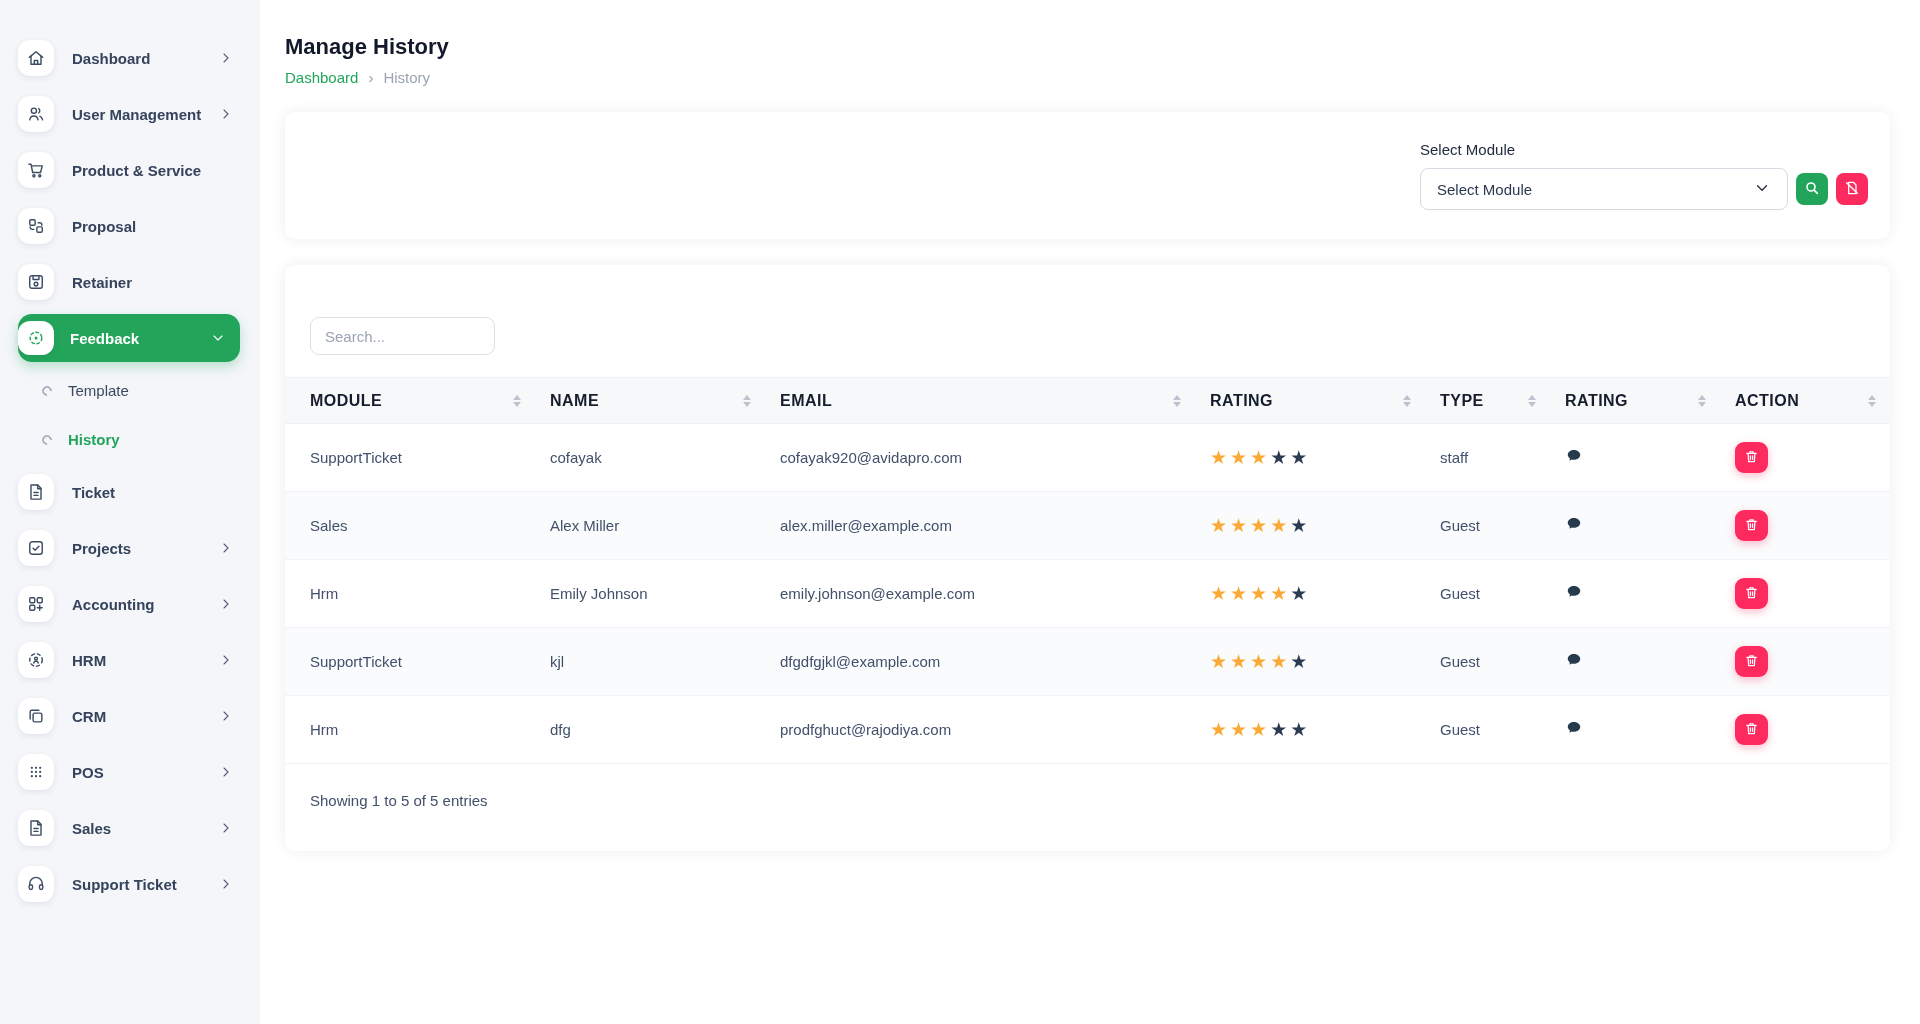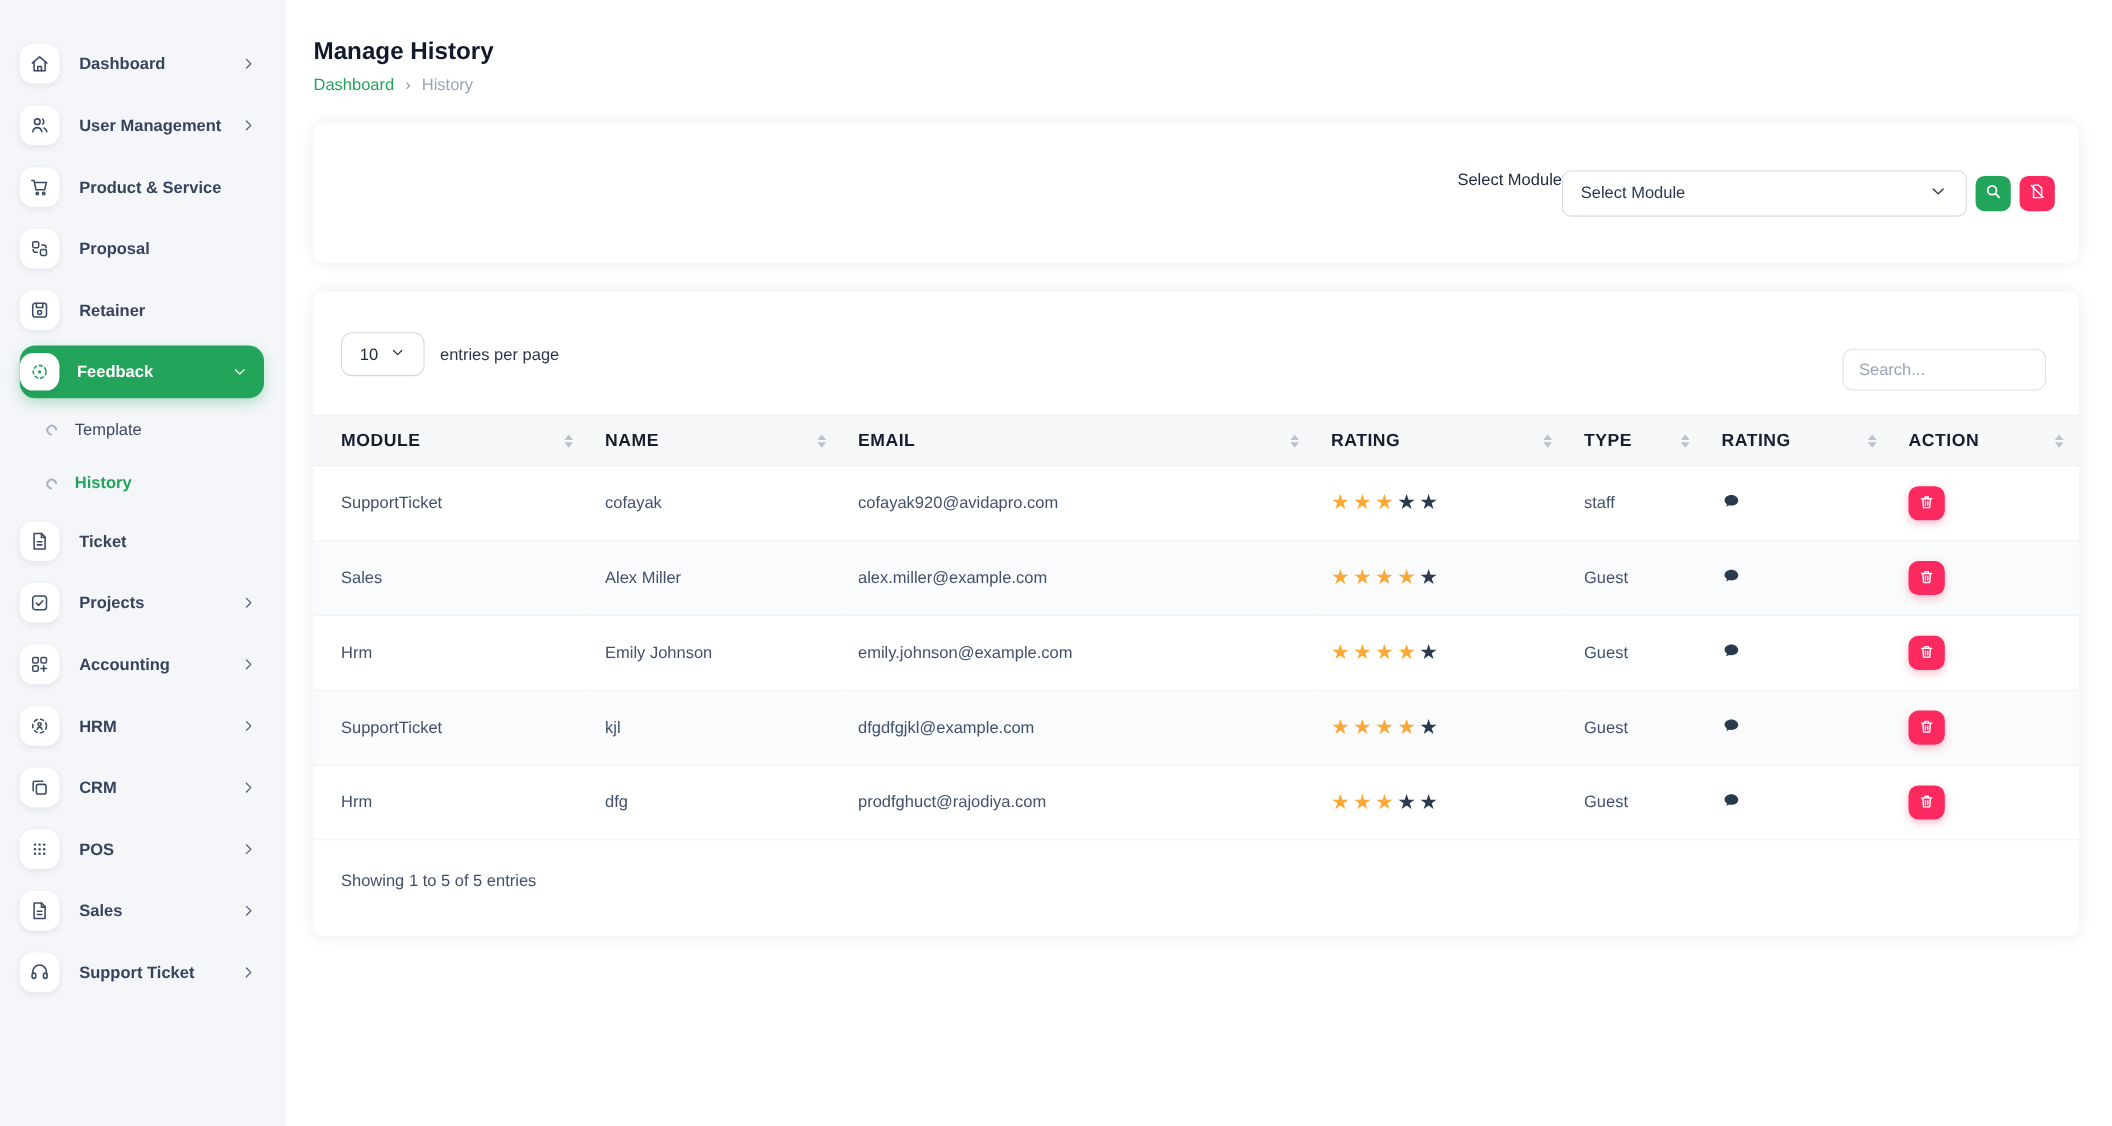--- a/index.html
+++ b/index.html
@@ -33,21 +33,21 @@
   .page-title { font-size:22px; font-weight:700; color:#12192a; }
   .breadcrumb { margin-top:9px; display:flex; align-items:center; gap:10px; font-size:15px; }
   .breadcrumb a { color:var(--green); text-decoration:none; font-weight:500; cursor:pointer; }
   .crumb-sep { color:#8e99a9; font-size:15px; }
   .crumb-current { color:#9aa4b2; }
 
   .card { background:#fff; border-radius:10px; box-shadow:0 0 14px rgba(30,42,70,.08); }
 
   
   .filter-card { margin-top:26px; height:127px; display:flex; justify-content:flex-end; align-items:center; padding-right:22px; }
-  .filter-group { display:flex; }
+  .filter-group { display:flex; flex-direction:column; }
   .filter-label { font-size:15px; color:#212c40; margin-bottom:10px; font-weight:500; }
   .filter-row { display:flex; align-items:center; gap:8px; }
   .module-select { width:368px; height:42px; border:1px solid #d5dae2; border-radius:8px; display:flex; align-items:center;
     justify-content:space-between; padding:0 16px; font-size:15px; color:#2c3850; cursor:pointer; background:#fff; }
   .module-select svg { width:18px; height:18px; color:#222c3e; }
   .sq-btn { width:32px; height:32px; border:none; border-radius:8px; display:flex; align-items:center; justify-content:center; cursor:pointer; color:#fff; }
   .sq-btn svg { width:16px; height:16px; }
   .btn-green { background:var(--green); }
   .btn-pink { background:var(--pink); }
 
@@ -308,29 +308,20 @@
                 <path d="M7 3.5h7l4 4v13H7z"></path>
                 <path d="M4 4l16 16"></path>
               </svg></span>
           </button>
       </div>
     </div>
   </section>
 
   <section class="card table-card">
     <div class="table-controls">
-      <div class="entries-wrap">
-        <div class="entries-select">
-          <span>10</span>
-          <span><svg viewBox="0 0 24 24" fill="none" stroke="currentColor" stroke-width="1.7" stroke-linecap="round" stroke-linejoin="round">
-                <path d="M6 9l6 6 6-6"></path>
-              </svg></span>
-        </div>
-        <span class="entries-label">entries per page</span>
-      </div>
       <input class="search-input" type="text" placeholder="Search..." style="">
     </div>
 
     <table>
       <colgroup>
         <col style="width:250px">
           <col style="width:230px">
           <col style="width:430px">
         <col style="width:230px">
           <col style="width:125px">

